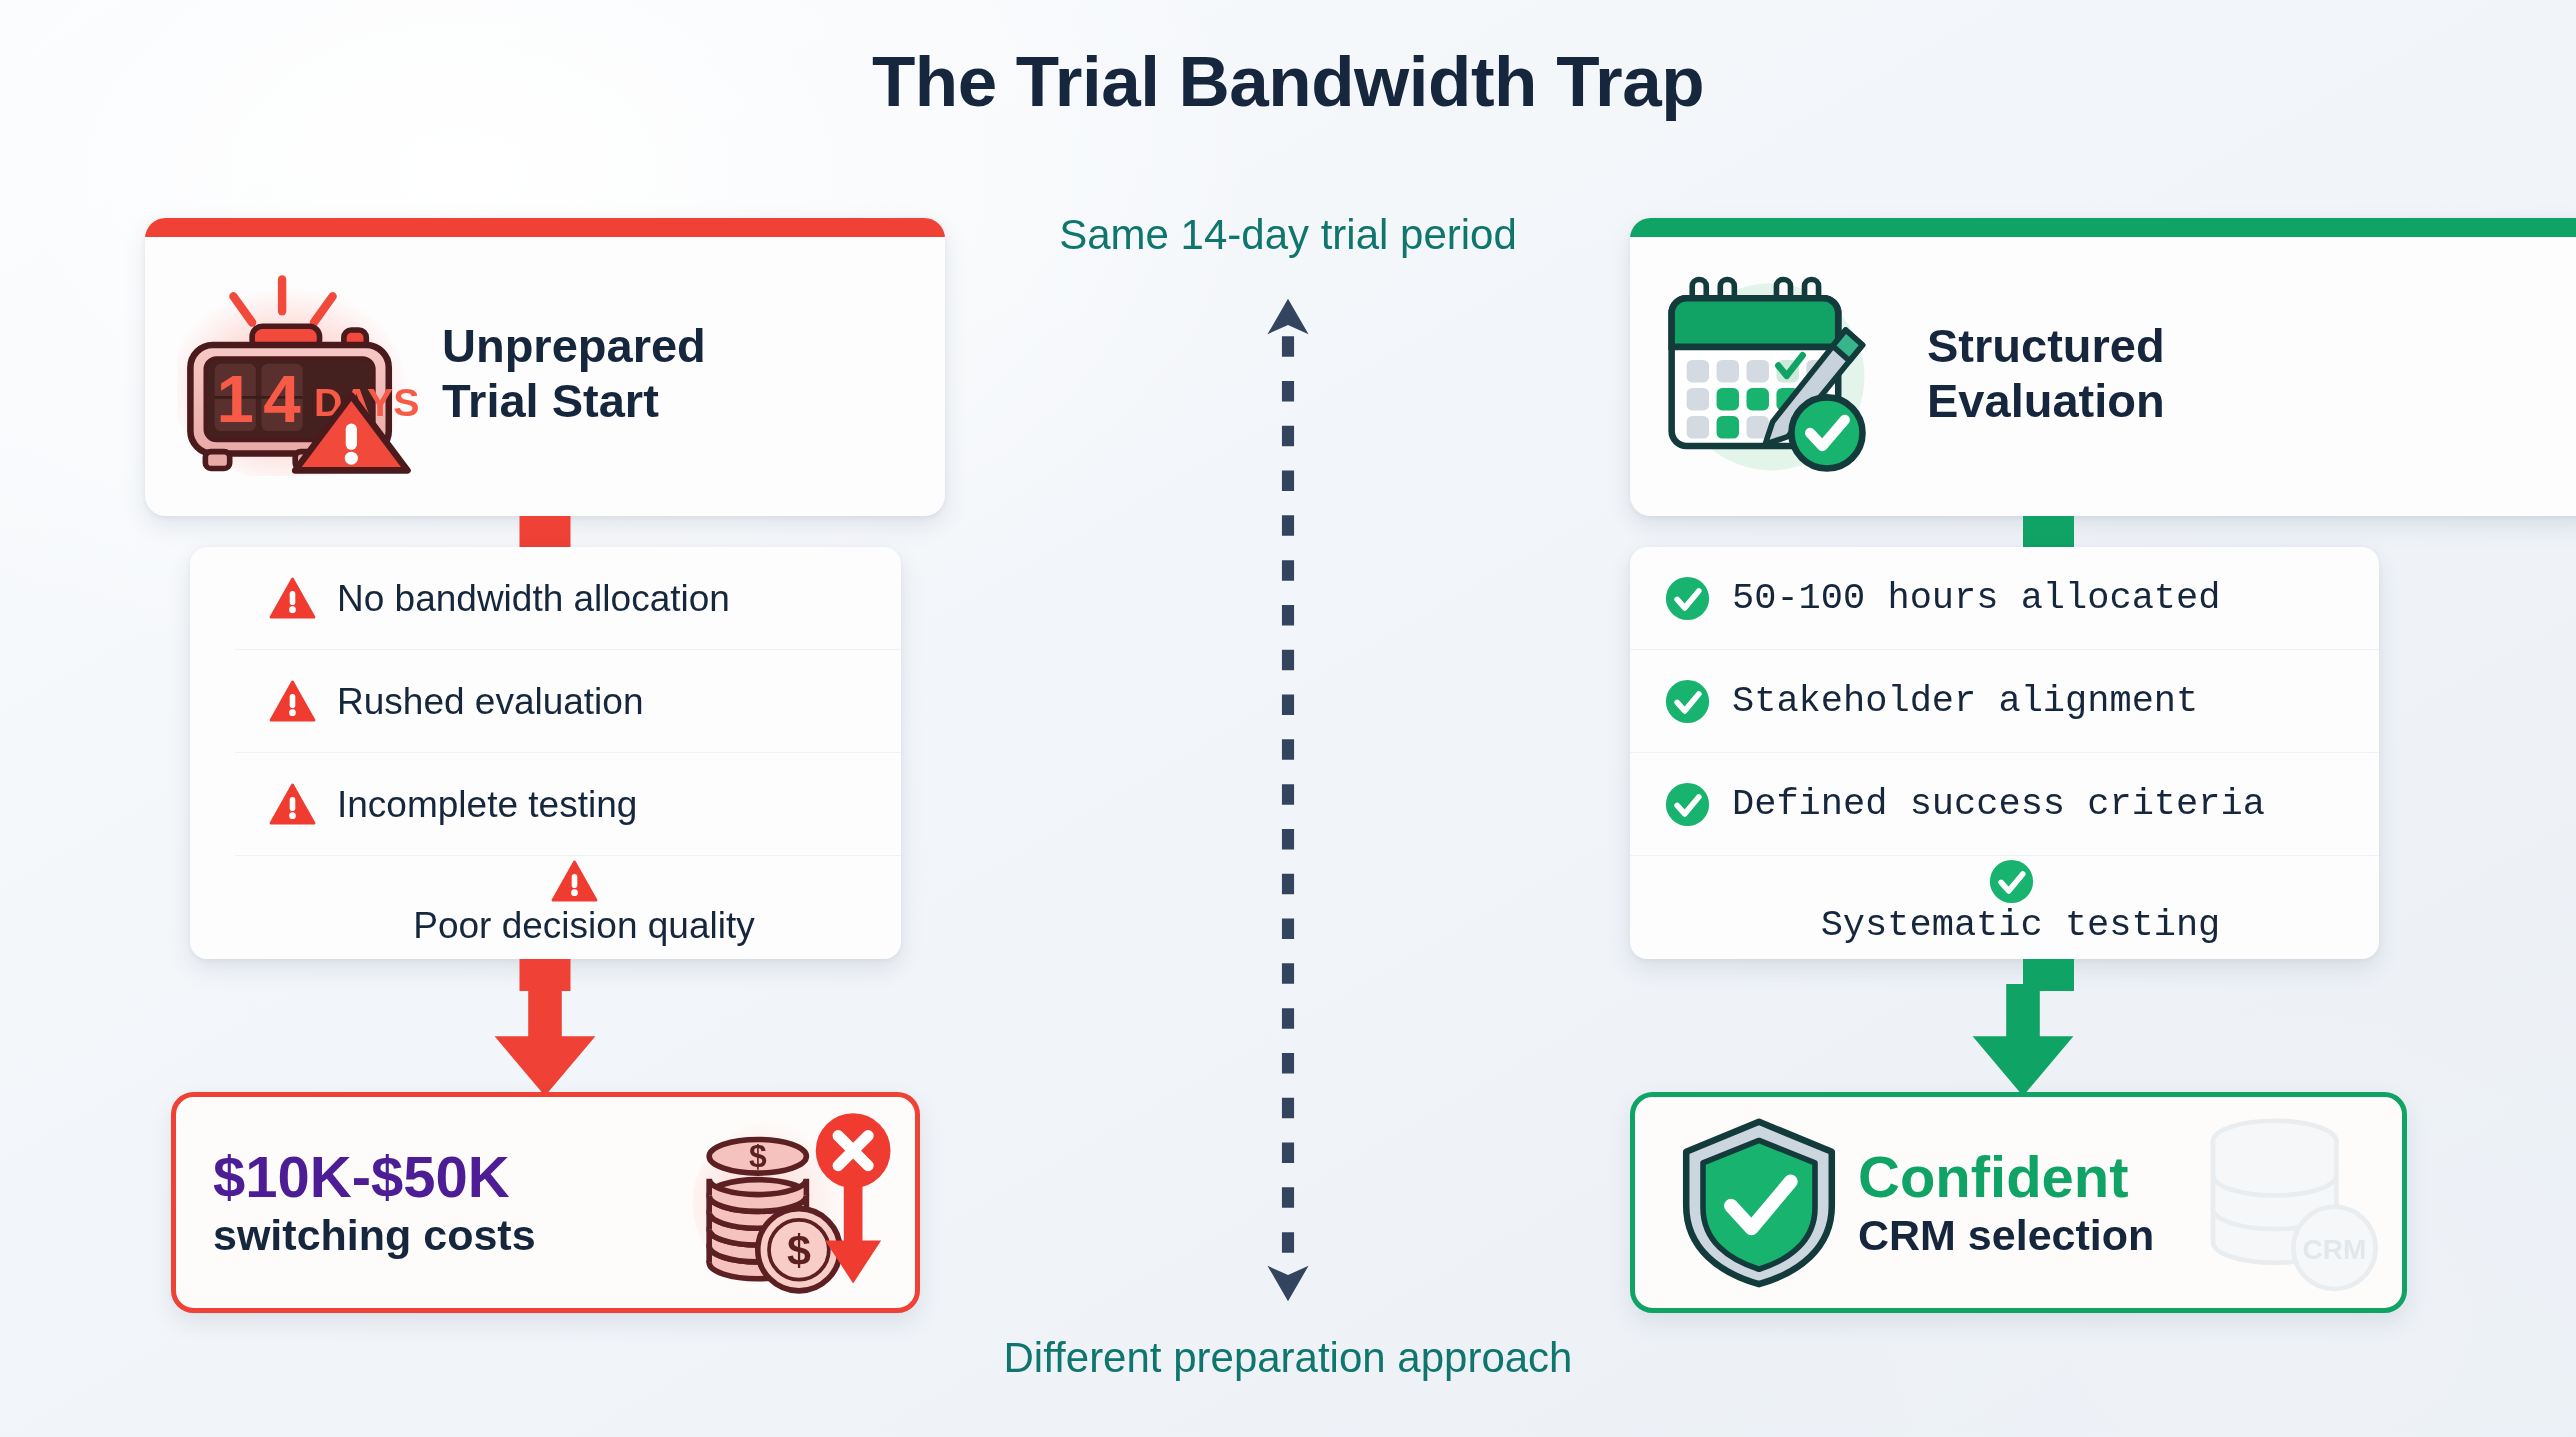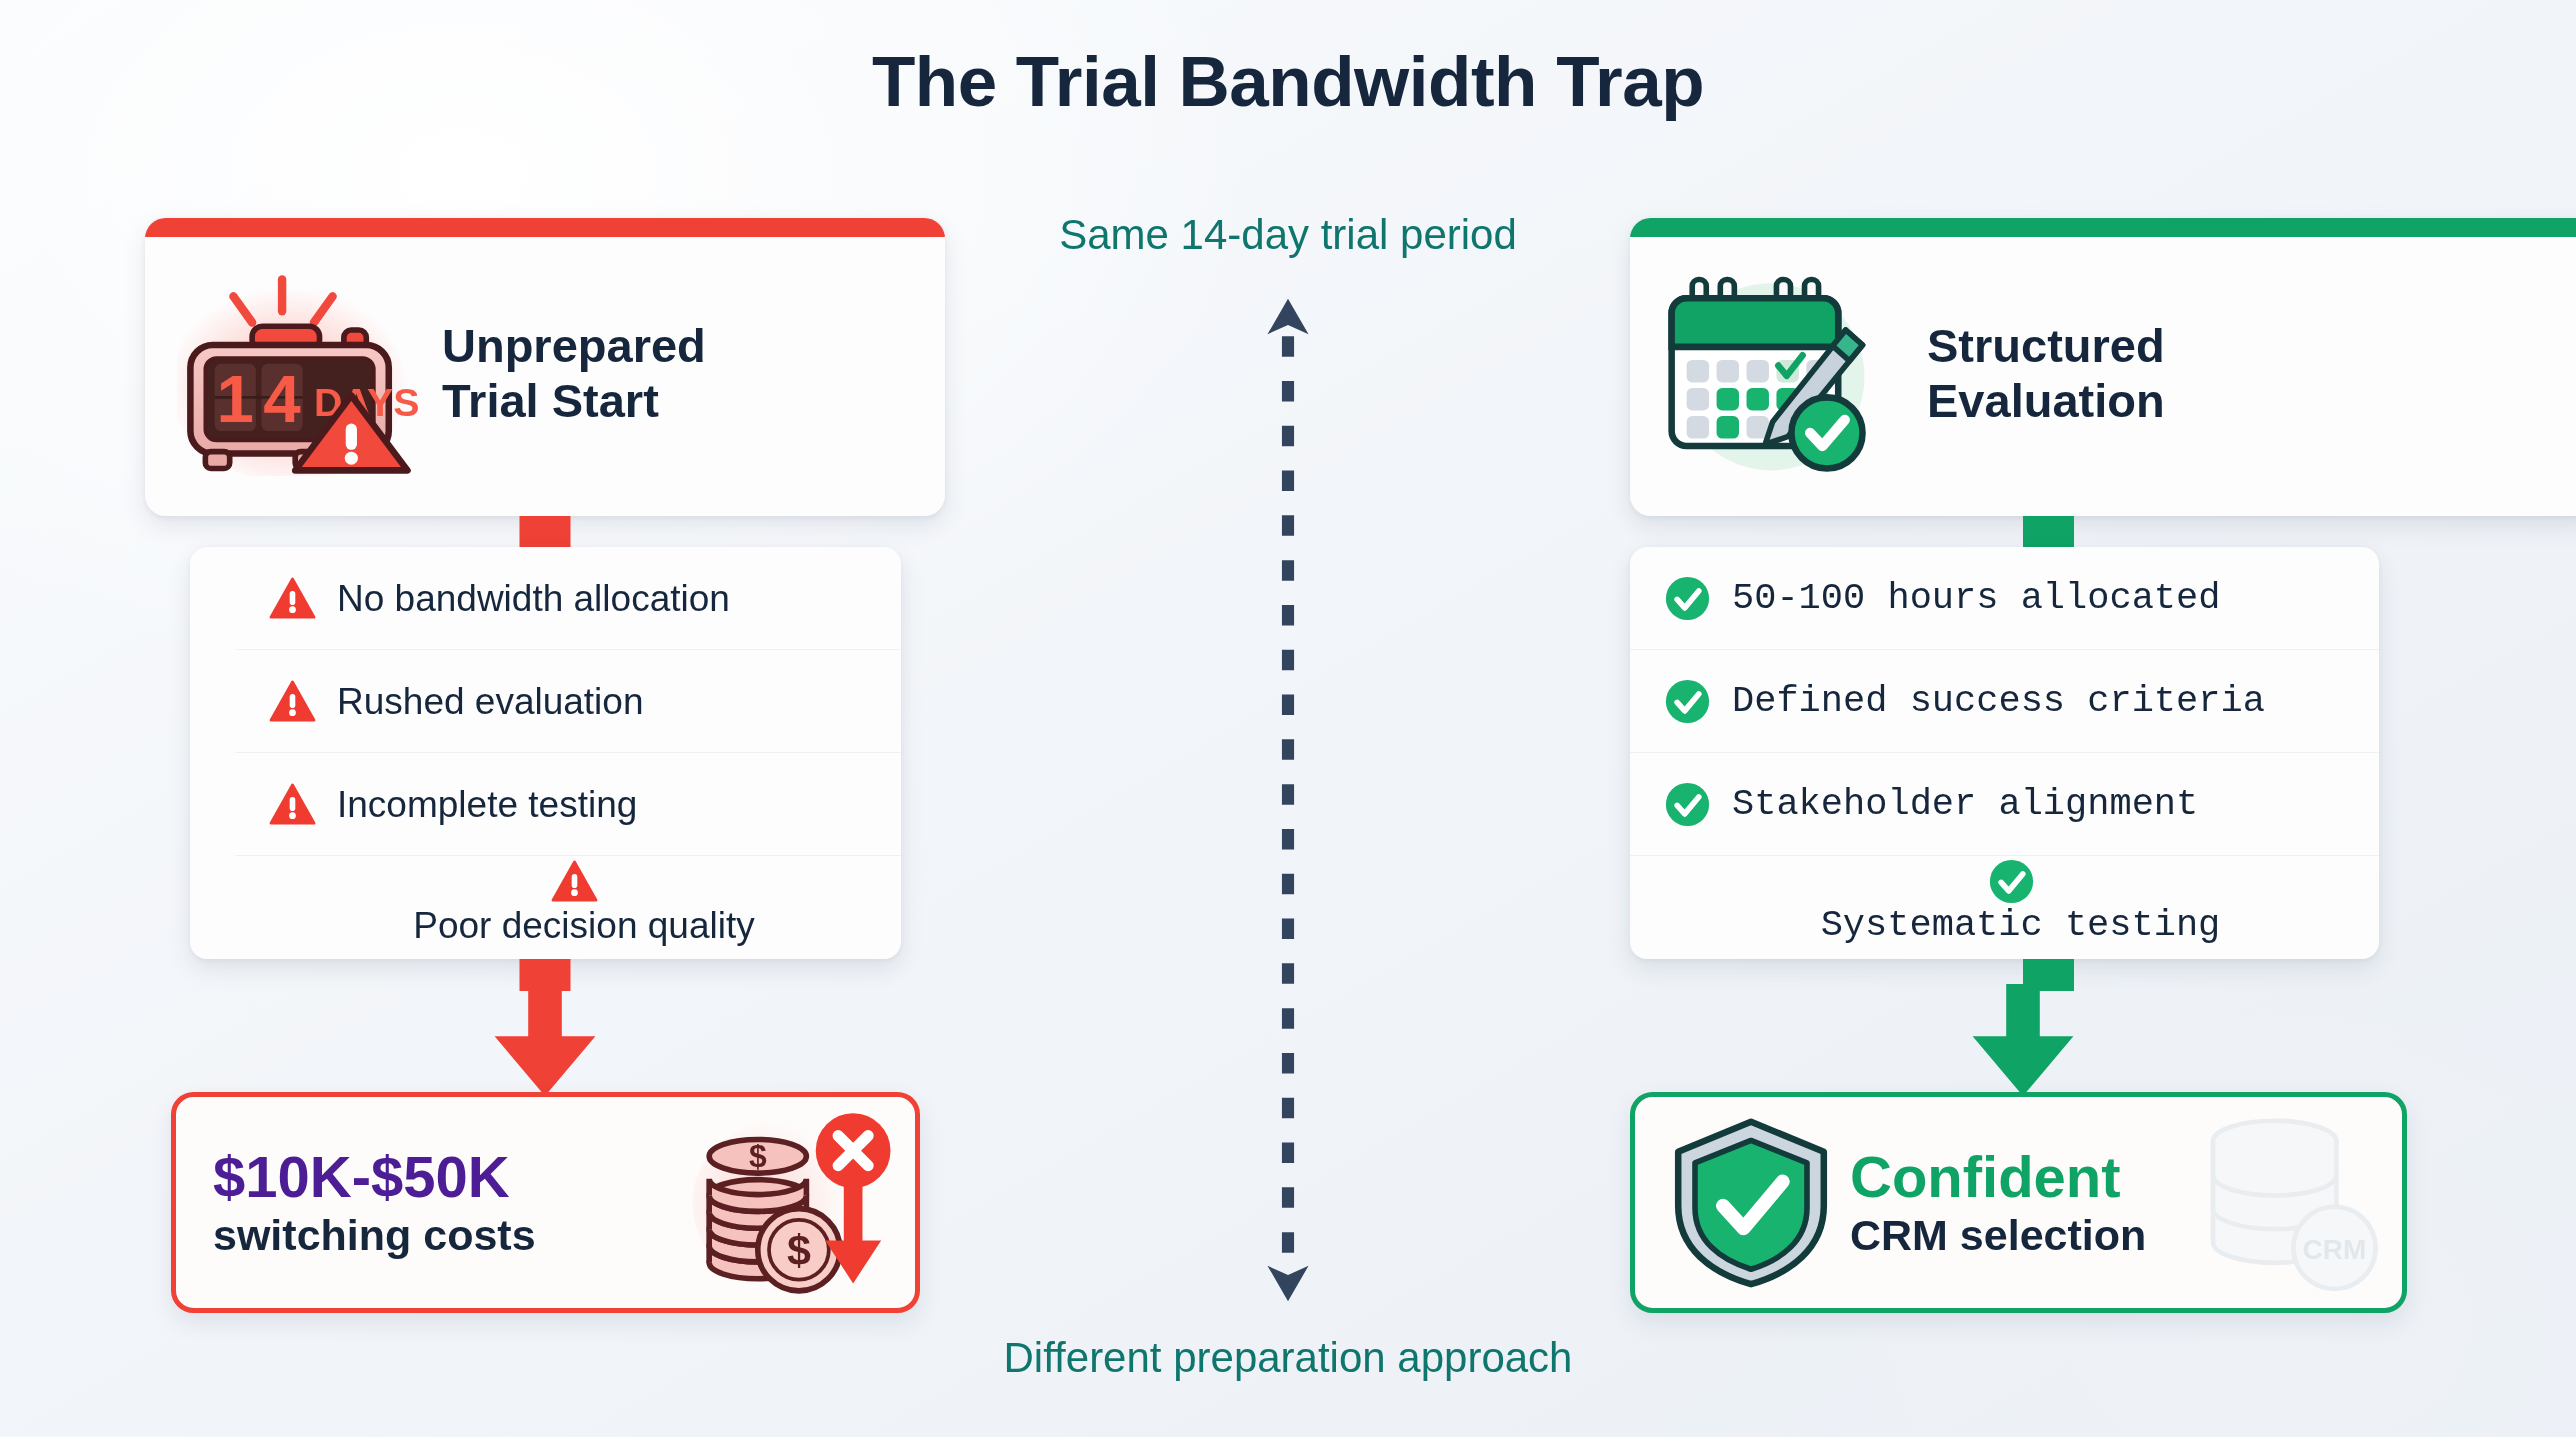--- a/index.html
+++ b/index.html
@@ -125,21 +125,21 @@
     overflow: hidden;
   }
   .outcome-left {
     left: 26px; width: 749px;
     border: 5.6px solid #ef4136;
     padding-left: 37px;
   }
   .outcome-right {
     left: 0px; width: 777px;
     border: 5.6px solid #10a366;
-    padding-left: 32px;
+    padding-left: 40px;
   }
   .outcome-big {
     font-size: 58px;
     font-weight: bold;
     line-height: 1.06;
   }
   .outcome-big.red   { color: #4c1d95; }
   .outcome-big.green { color: #10a366; }
   .outcome-sub {
     font-size: 43px;
@@ -410,30 +410,30 @@
       </span>
       <span class="row-label">50-100 hours allocated</span>
     </div>
     <div class="list-row">
       <span class="row-icon">
         <svg width="47" height="47" viewBox="0 0 50 50">
             <circle cx="25" cy="25" r="23" fill="#17b36f"></circle>
             <path d="M14 26 l8 9 l15 -18" stroke="#fff" stroke-width="6" fill="none" stroke-linecap="round" stroke-linejoin="round"></path>
           </svg>
       </span>
-      <span class="row-label">Defined success criteria</span>
+      <span class="row-label">Stakeholder alignment</span>
     </div>
     <div class="list-row">
       <span class="row-icon">
         <svg width="47" height="47" viewBox="0 0 50 50">
             <circle cx="25" cy="25" r="23" fill="#17b36f"></circle>
             <path d="M14 26 l8 9 l15 -18" stroke="#fff" stroke-width="6" fill="none" stroke-linecap="round" stroke-linejoin="round"></path>
           </svg>
       </span>
-      <span class="row-label">Stakeholder alignment</span>
+      <span class="row-label">Defined success criteria</span>
     </div>
     <div class="list-row">
       <span class="row-icon">
         <svg width="47" height="47" viewBox="0 0 50 50">
             <circle cx="25" cy="25" r="23" fill="#17b36f"></circle>
             <path d="M14 26 l8 9 l15 -18" stroke="#fff" stroke-width="6" fill="none" stroke-linecap="round" stroke-linejoin="round"></path>
           </svg>
       </span>
       <span class="row-label">Systematic testing</span>
     </div>

